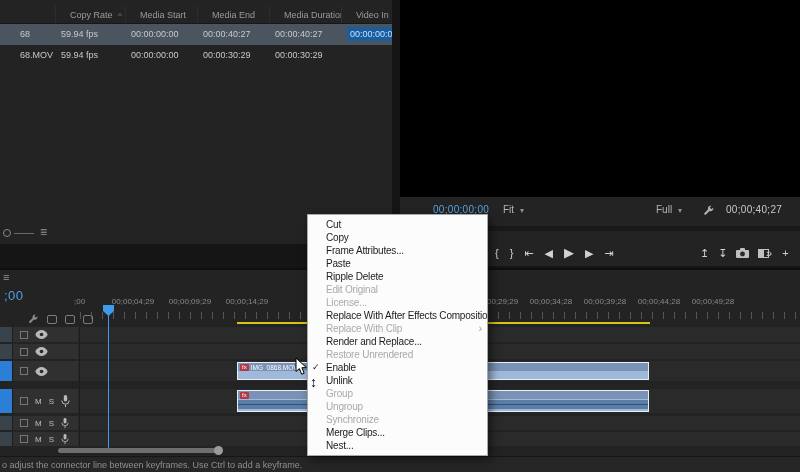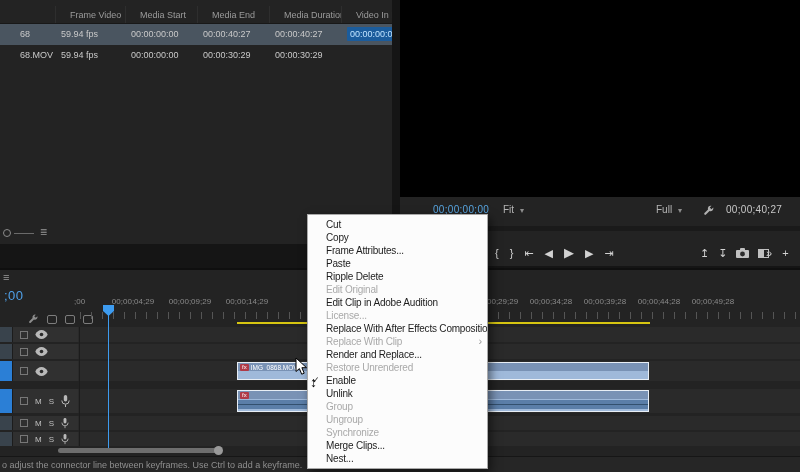--- a/index.html
+++ b/index.html
@@ -94,21 +94,21 @@
 </style>
 </head>
 <body>
 
 <div class="app">
 
   <section class="project-panel">
     <div class="pp-header pp-grid">
       <div class="cell"></div>
       <div class="cell">
-        <span>Frame Video</span>
+        <span>Copy Rate</span>
         <span class="chev">^</span>
       </div>
       <div class="cell">Media Start</div>
       <div class="cell">Media End</div>
       <div class="cell">Media Duration</div>
       <div class="cell">Video In Poi</div>
     </div>
 
     <div class="pp-row pp-grid selected">
       <div class="cell name">68</div>
@@ -329,21 +329,20 @@
     </div>
   </section>
 
   <div class="context-menu">
     <div class="mi"><span class="lbl">Cut</span></div>
     <div class="mi"><span class="lbl">Copy</span></div>
     <div class="mi"><span class="lbl">Frame Attributes...</span></div>
     <div class="mi"><span class="lbl">Paste</span></div>
     <div class="mi"><span class="lbl">Ripple Delete</span></div>
     <div class="mi disabled"><span class="lbl">Edit Original</span></div>
-    <div class="mi"><span class="lbl">Edit Clip in Adobe Audition</span></div>
     <div class="mi disabled"><span class="lbl">License...</span></div>
     <div class="mi"><span class="lbl">Replace With After Effects Composition</span></div>
     <div class="mi disabled">
       <span class="lbl">Replace With Clip</span>
       <span class="sub">›</span>
     </div>
     <div class="mi"><span class="lbl">Render and Replace...</span></div>
     <div class="mi disabled"><span class="lbl">Restore Unrendered</span></div>
     <div class="mi">
       <span class="check">✓</span>

